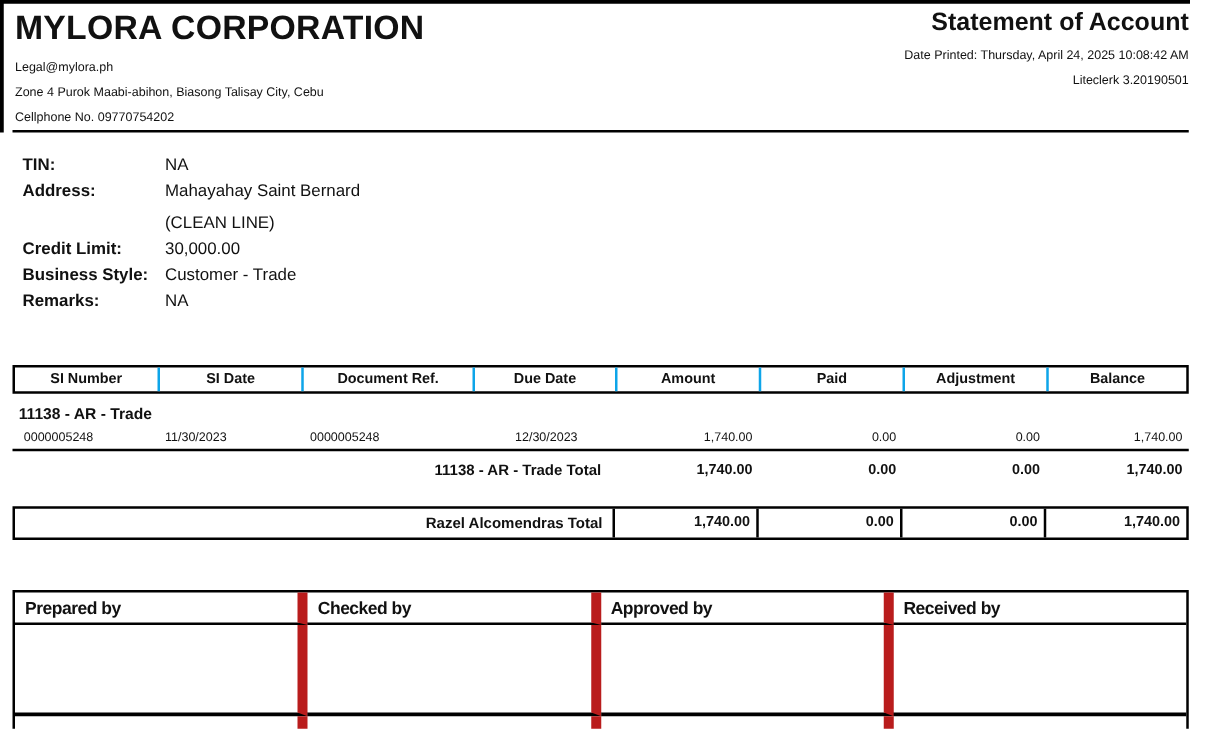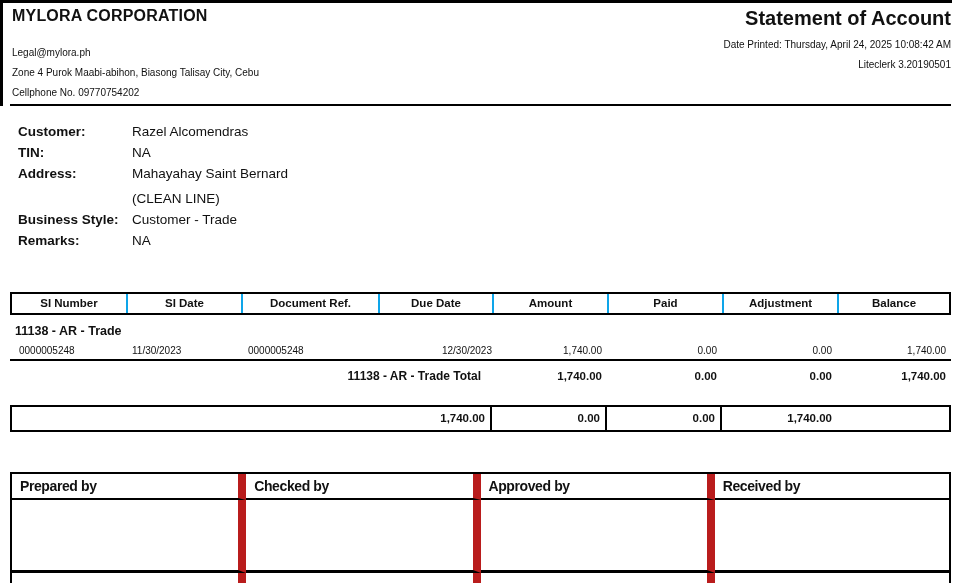--- a/index.html
+++ b/index.html
@@ -13,21 +13,21 @@
     overflow: hidden;
   }
   .abs { position: absolute; }
 
   
   .page-border-top { left: 0; top: 0; width: 952px; height: 3px; background: #000; }
   .page-border-left { left: 0; top: 0; width: 3px; height: 106px; background: #000; }
 
   
   .hdr-left { left: 12px; top: 7px; }
-  .company-name { font-size: 16px; font-weight: bold; letter-spacing: 0.2px; margin-bottom: 18px; }
+  .company-name { font-size: 27px; font-weight: bold; letter-spacing: 0.2px; margin-bottom: 7px; }
   .hdr-line { font-size: 10px; line-height: 20px; }
   .hdr-right { right: 27px; top: 7px; text-align: right; }
   .doc-title { font-size: 20px; font-weight: bold; margin-bottom: 5px; }
 
   .hdr-rule { left: 10px; top: 104px; width: 941px; height: 2px; background: #000; }
 
   
   .cust-block { left: 18px; top: 121px; font-size: 13.5px; }
   .cust-row { display: flex; line-height: 21px; }
   .cust-row.gap-top { margin-top: 4px; }
@@ -53,21 +53,21 @@
   .data-row {
     left: 10px; top: 343px; width: 941px; height: 16px;
     display: grid;
     grid-template-columns: 116px 115px 137px 114px 115px 115px 115px auto;
     font-size: 10px; line-height: 16px;
   }
   .data-row .td { white-space: nowrap; overflow: hidden; }
   .td.c1 { padding-left: 9px; }
   .td.c2 { padding-left: 6px; }
   .td.c3 { padding-left: 7px; }
-  .td.c4 { padding-left: 34px; text-align: right; }
+  .td.c4 { padding-left: 34px; }
   .td.num { text-align: right; padding-right: 5px; }
 
   .total-rule { left: 10px; top: 359px; width: 941px; height: 2px; background: #000; }
 
   .total-row {
     left: 10px; top: 368px; width: 941px; height: 16px;
     display: grid;
     grid-template-columns: 482px 115px 115px 115px auto;
     font-size: 12px; font-weight: bold; line-height: 16px;
   }
@@ -119,34 +119,34 @@
 <div class="abs hdr-right">
   <div class="doc-title">Statement of Account</div>
   <div class="hdr-line">Date Printed: Thursday, April 24, 2025 10:08:42 AM</div>
   <div class="hdr-line">Liteclerk 3.20190501</div>
 </div>
 
 <div class="abs hdr-rule"></div>
 
 <div class="abs cust-block">
   <div class="cust-row">
-    <div class="cust-label">Customer:</div>
-    <div class="cust-value">Razel Alcomendras</div>
-  </div>
-  <div class="cust-row">
     <div class="cust-label">TIN:</div>
     <div class="cust-value">NA</div>
   </div>
   <div class="cust-row">
     <div class="cust-label">Address:</div>
     <div class="cust-value">Mahayahay Saint Bernard</div>
   </div>
   <div class="cust-row gap-top">
     <div class="cust-label"></div>
     <div class="cust-value">(CLEAN LINE)</div>
+  </div>
+  <div class="cust-row">
+    <div class="cust-label">Credit Limit:</div>
+    <div class="cust-value">30,000.00</div>
   </div>
   <div class="cust-row">
     <div class="cust-label">Business Style:</div>
     <div class="cust-value">Customer - Trade</div>
   </div>
   <div class="cust-row">
     <div class="cust-label">Remarks:</div>
     <div class="cust-value">NA</div>
   </div>
 </div>
@@ -179,20 +179,21 @@
 
 <div class="abs total-row">
   <div class="label">11138 - AR - Trade Total</div>
   <div class="num">1,740.00</div>
   <div class="num">0.00</div>
   <div class="num">0.00</div>
   <div class="num">1,740.00</div>
 </div>
 
 <div class="abs grand-row">
+  <div class="cell label">Razel Alcomendras Total</div>
   <div class="cell num">1,740.00</div>
   <div class="cell num">0.00</div>
   <div class="cell num">0.00</div>
   <div class="cell num">1,740.00</div>
 </div>
 
 <div class="abs sig-table">
   <div class="sig-cell head">Prepared by</div>
   <div class="sig-cell head">Checked by</div>
   <div class="sig-cell head">Approved by</div>

